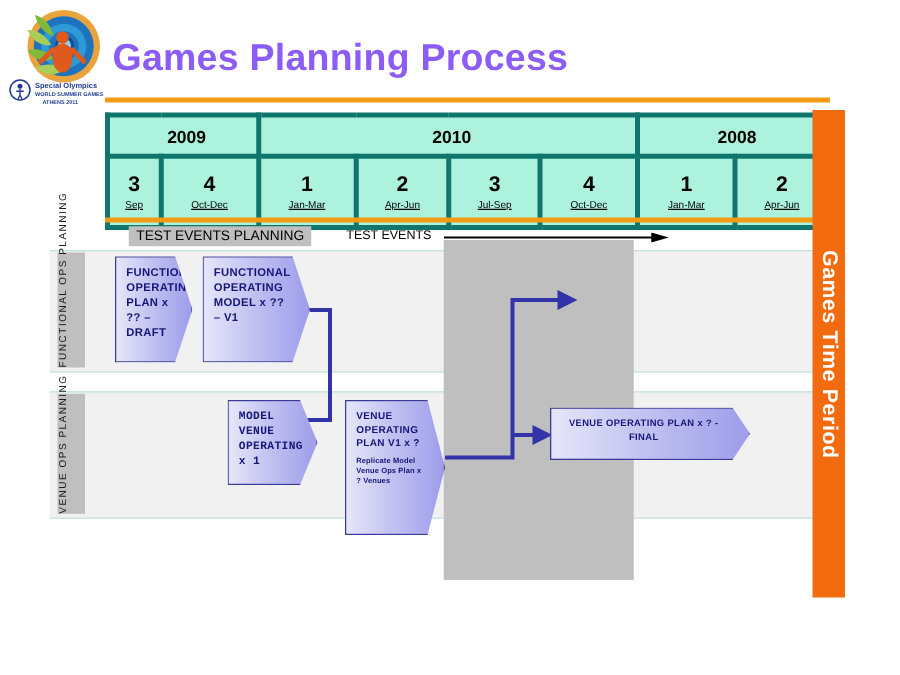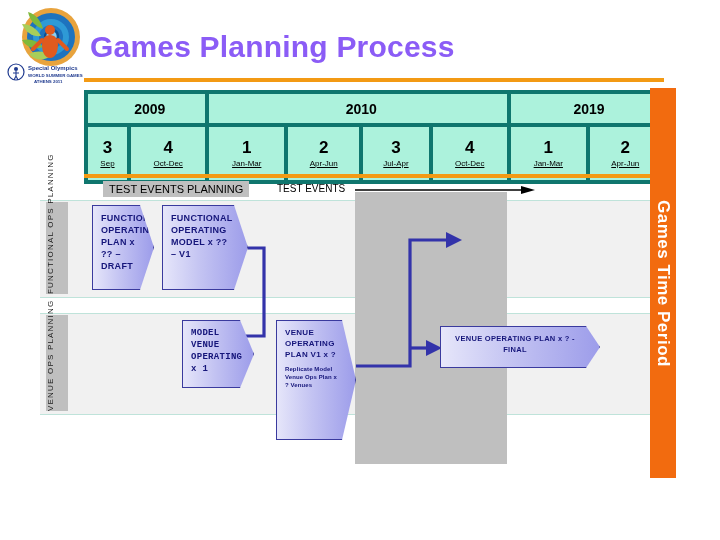--- a/index.html
+++ b/index.html
@@ -111,21 +111,21 @@
   .pent .sub{
     position:absolute;left:8px;right:18px;
     font-size:6px;line-height:8px;font-weight:bold;color:#15157A;
     letter-spacing:.1px;
   }
 
   .b-fop-draft{left:92px;top:27px;width:62px;height:85px;}
   .b-fop-v1{left:162px;top:27px;width:86px;height:85px;}
   .b-fop-final{left:460px;top:42px;width:136px;height:42px;}
   .b-model-venue{left:182px;top:142px;width:72px;height:68px;font-family:Liberation Mono, monospace;}
-  .b-venue-v1{left:276px;top:142px;width:80px;height:120px;}
+  .b-venue-v1{left:276px;top:142px;width:80px;height:108px;}
   .b-venue-final{left:440px;top:148px;width:160px;height:42px;}
 
   .b-fop-final .txt{font-size:8px;line-height:11px;}
   .b-venue-final .txt{font-size:7.5px;line-height:11px;text-align:center;}
   .b-venue-v1 .txt{font-size:8px;line-height:11px;}
 
   
   .conn{position:absolute;left:0;top:0;width:720px;height:300px;pointer-events:none;}
 
   
@@ -175,42 +175,42 @@
 
   <div class="title">Games Planning Process</div>
   <div class="rule"></div>
 
   <div class="timeline">
     <table>
       <tbody>
           <tr>
         <td class="yr" colspan="2">2009</td>
         <td class="yr" colspan="4">2010</td>
-        <td class="yr" colspan="2">2019</td>
+        <td class="yr" colspan="2">2008</td>
       </tr>
       <tr>
         <td class="q">
           <div class="qn">3</div>
           <div class="qm">Sep</div>
         </td>
         <td class="q">
           <div class="qn">4</div>
           <div class="qm">Oct-Dec</div>
         </td>
         <td class="q">
           <div class="qn">1</div>
           <div class="qm">Jan-Mar</div>
         </td>
         <td class="q">
           <div class="qn">2</div>
           <div class="qm">Apr-Jun</div>
         </td>
         <td class="q">
           <div class="qn">3</div>
-          <div class="qm">Jul-Apr</div>
+          <div class="qm">Jul-Sep</div>
         </td>
         <td class="q">
           <div class="qn">4</div>
           <div class="qm">Oct-Dec</div>
         </td>
         <td class="q">
           <div class="qn">1</div>
           <div class="qm">Jan-Mar</div>
         </td>
         <td class="q">

